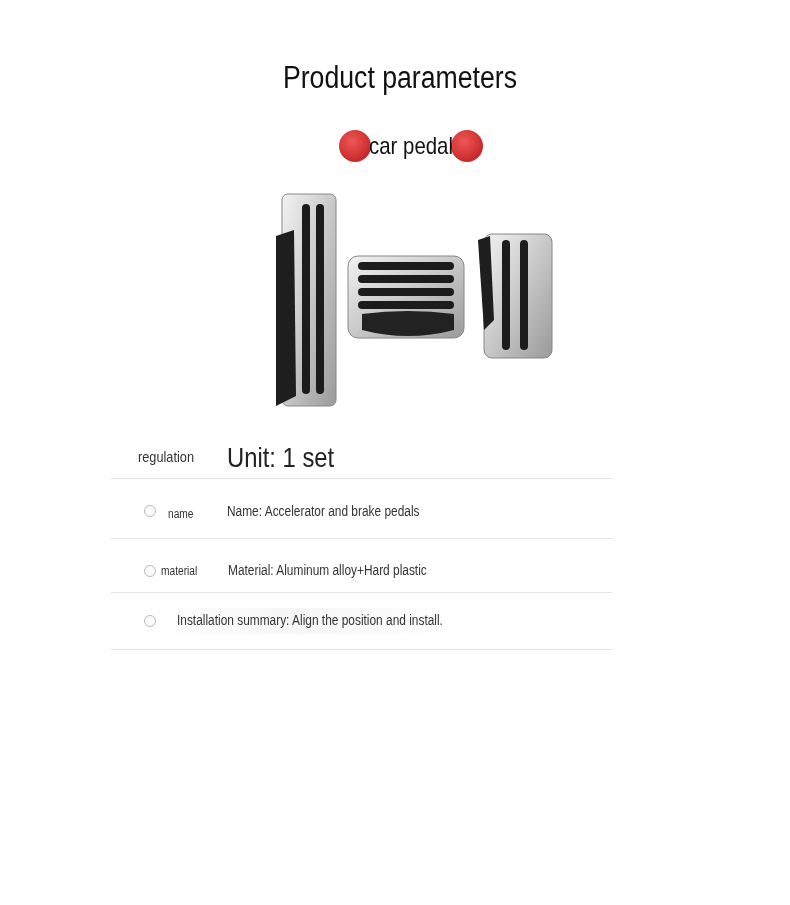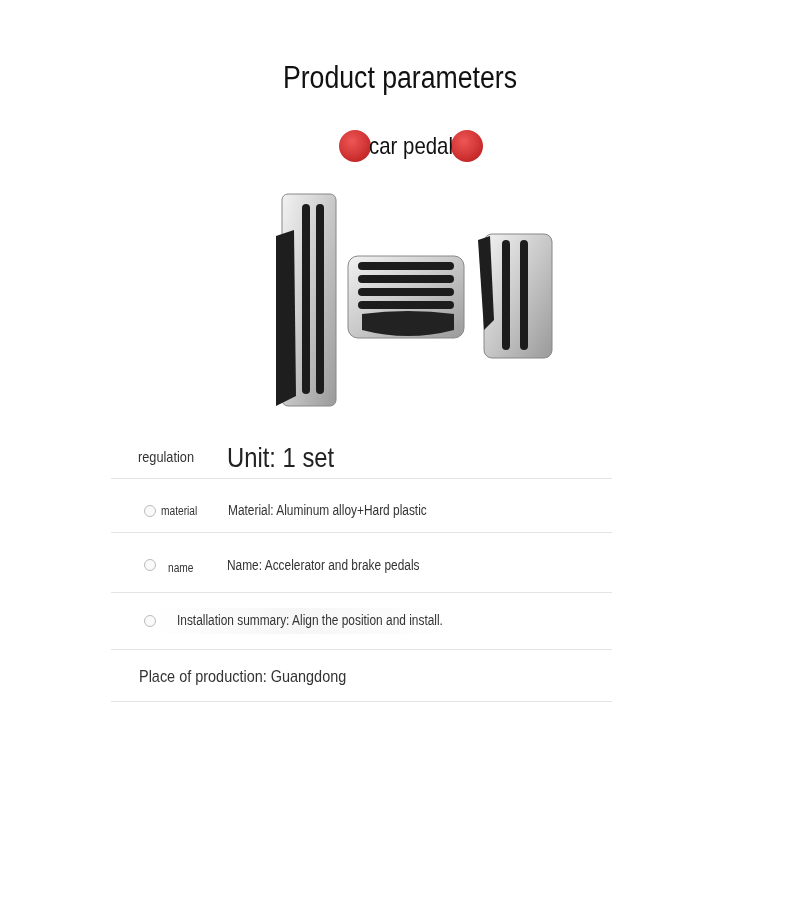--- a/index.html
+++ b/index.html
@@ -56,31 +56,28 @@
     <rect x="244" y="50" width="8" height="110" rx="4" fill="#1c1c1c"></rect>
     <rect x="262" y="50" width="8" height="110" rx="4" fill="#1c1c1c"></rect>
   </svg>
 </div>
 
 <div class="rows">
   <div class="row" style="height:48px;">
     <span class="label" style="left:27px;top:18px;font-size:15px;">regulation</span>
     <span class="value" style="left:116px;top:12px;font-size:28px;color:#222;">Unit: 1 set</span>
   </div>
+  <div class="row" style="height:59px;">
+    <span class="radio" style="left:33px;top:26px;"></span>
+    <span class="label" style="left:57px;top:28px;">name</span>
+    <span class="value" style="left:116px;top:24px;">Name: Accelerator and brake pedals</span>
+  </div>
   <div class="row" style="height:53px;">
     <span class="radio" style="left:33px;top:26px;"></span>
     <span class="label" style="left:50px;top:25px;">material</span>
     <span class="value" style="left:117px;top:23px;">Material: Aluminum alloy+Hard plastic</span>
-  </div>
-  <div class="row" style="height:59px;">
-    <span class="radio" style="left:33px;top:26px;"></span>
-    <span class="label" style="left:57px;top:28px;">name</span>
-    <span class="value" style="left:116px;top:24px;">Name: Accelerator and brake pedals</span>
   </div>
   <div class="row" style="height:56px;">
     <div class="fade" style="left:40px;top:15px;width:300px;"></div>
     <span class="radio" style="left:33px;top:22px;"></span>
     <span class="value" style="left:66px;top:19px;">Installation summary: Align the position and install.</span>
   </div>
-  <div class="row" style="height:51px;">
-    <span class="value" style="left:28px;top:17px;font-size:17px;">Place of production: Guangdong</span>
-  </div>
 </div>
 
 </body></html>

